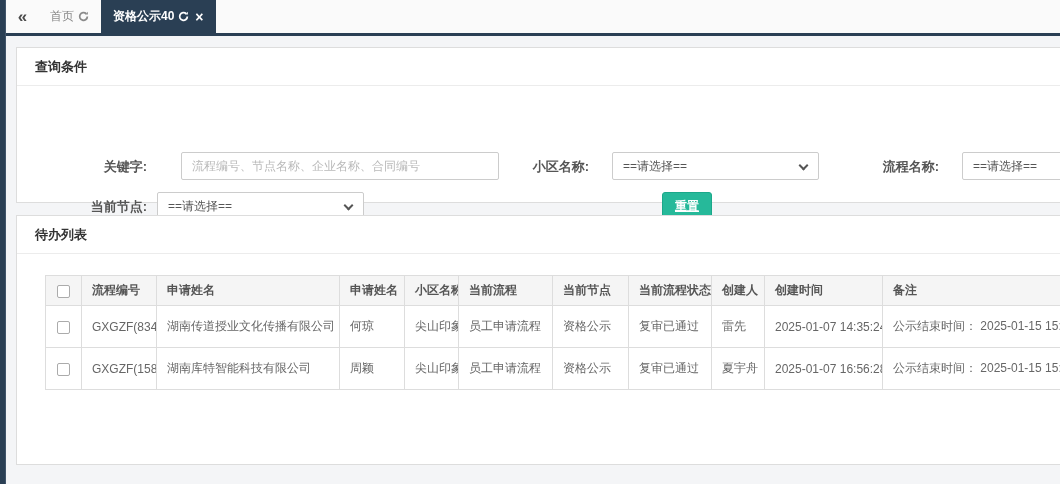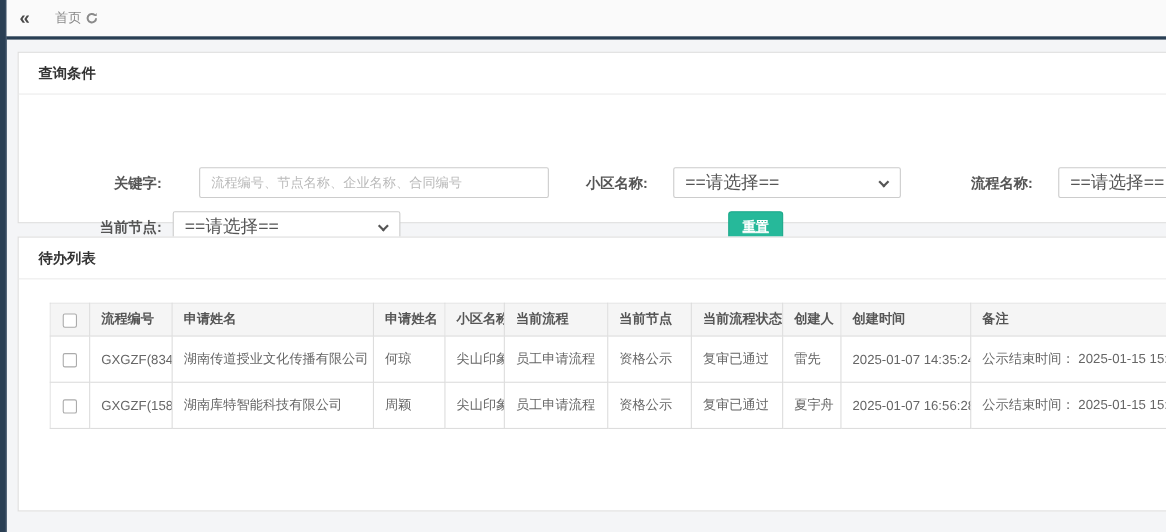--- a/index.html
+++ b/index.html
@@ -66,21 +66,21 @@
     text-align:right; white-space:nowrap;
   }
   .txt-input {
     position:absolute; height:28px; border:1px solid #ccc; border-radius:2px;
     padding:0 10px; font-size:12px; color:#555; background:#fff; outline:none;
     font-family:"Liberation Sans","DejaVu Sans",sans-serif;
   }
   .txt-input::placeholder { color:#b9b9b9; }
   .fake-select {
     position:absolute; height:28px; border:1px solid #ccc; border-radius:2px;
-    background:#fff; font-size:16px; color:#555; cursor:pointer;
+    background:#fff; font-size:12px; color:#555; cursor:pointer;
     display:flex; align-items:center; padding:0 26px 0 10px; white-space:nowrap;
   }
   .chev {
     position:absolute; right:11px; top:9px; width:7px; height:7px;
     border-left:2px solid #555; border-bottom:2px solid #555; transform:rotate(-45deg);
   }
   .btn {
     position:absolute; height:28px; padding:0 12px;
     background:#26B99A; border:1px solid #1ba88a; border-radius:3px;
     color:#fff; font-size:12px; font-weight:bold; cursor:pointer;
@@ -114,20 +114,30 @@
     <div class="tabbar">
       <span class="collapse-btn">«</span>
       <div class="tab">
         <span>首页</span>
         <span class="refresh-ic">
           <svg viewBox="0 0 16 16" width="11" height="11">
               <path d="M13.6 8a5.6 5.6 0 1 1-1.7-4" fill="none" stroke="currentColor" stroke-width="2.6"></path>
               <path d="M14.4 1.2v4h-4z" fill="currentColor"></path>
             </svg>
         </span>
+      </div>
+      <div class="tab active">
+        <span>资格公示40</span>
+        <span class="refresh-ic">
+          <svg viewBox="0 0 16 16" width="11" height="11">
+              <path d="M13.6 8a5.6 5.6 0 1 1-1.7-4" fill="none" stroke="currentColor" stroke-width="2.6"></path>
+              <path d="M14.4 1.2v4h-4z" fill="currentColor"></path>
+            </svg>
+        </span>
+        <span class="close-ic">×</span>
       </div>
     </div>
     <div class="navline"></div>
 
     <div class="content">
 
       <section class="panel panel-query">
         <div class="panel-title">查询条件</div>
         <div class="panel-body">
 

